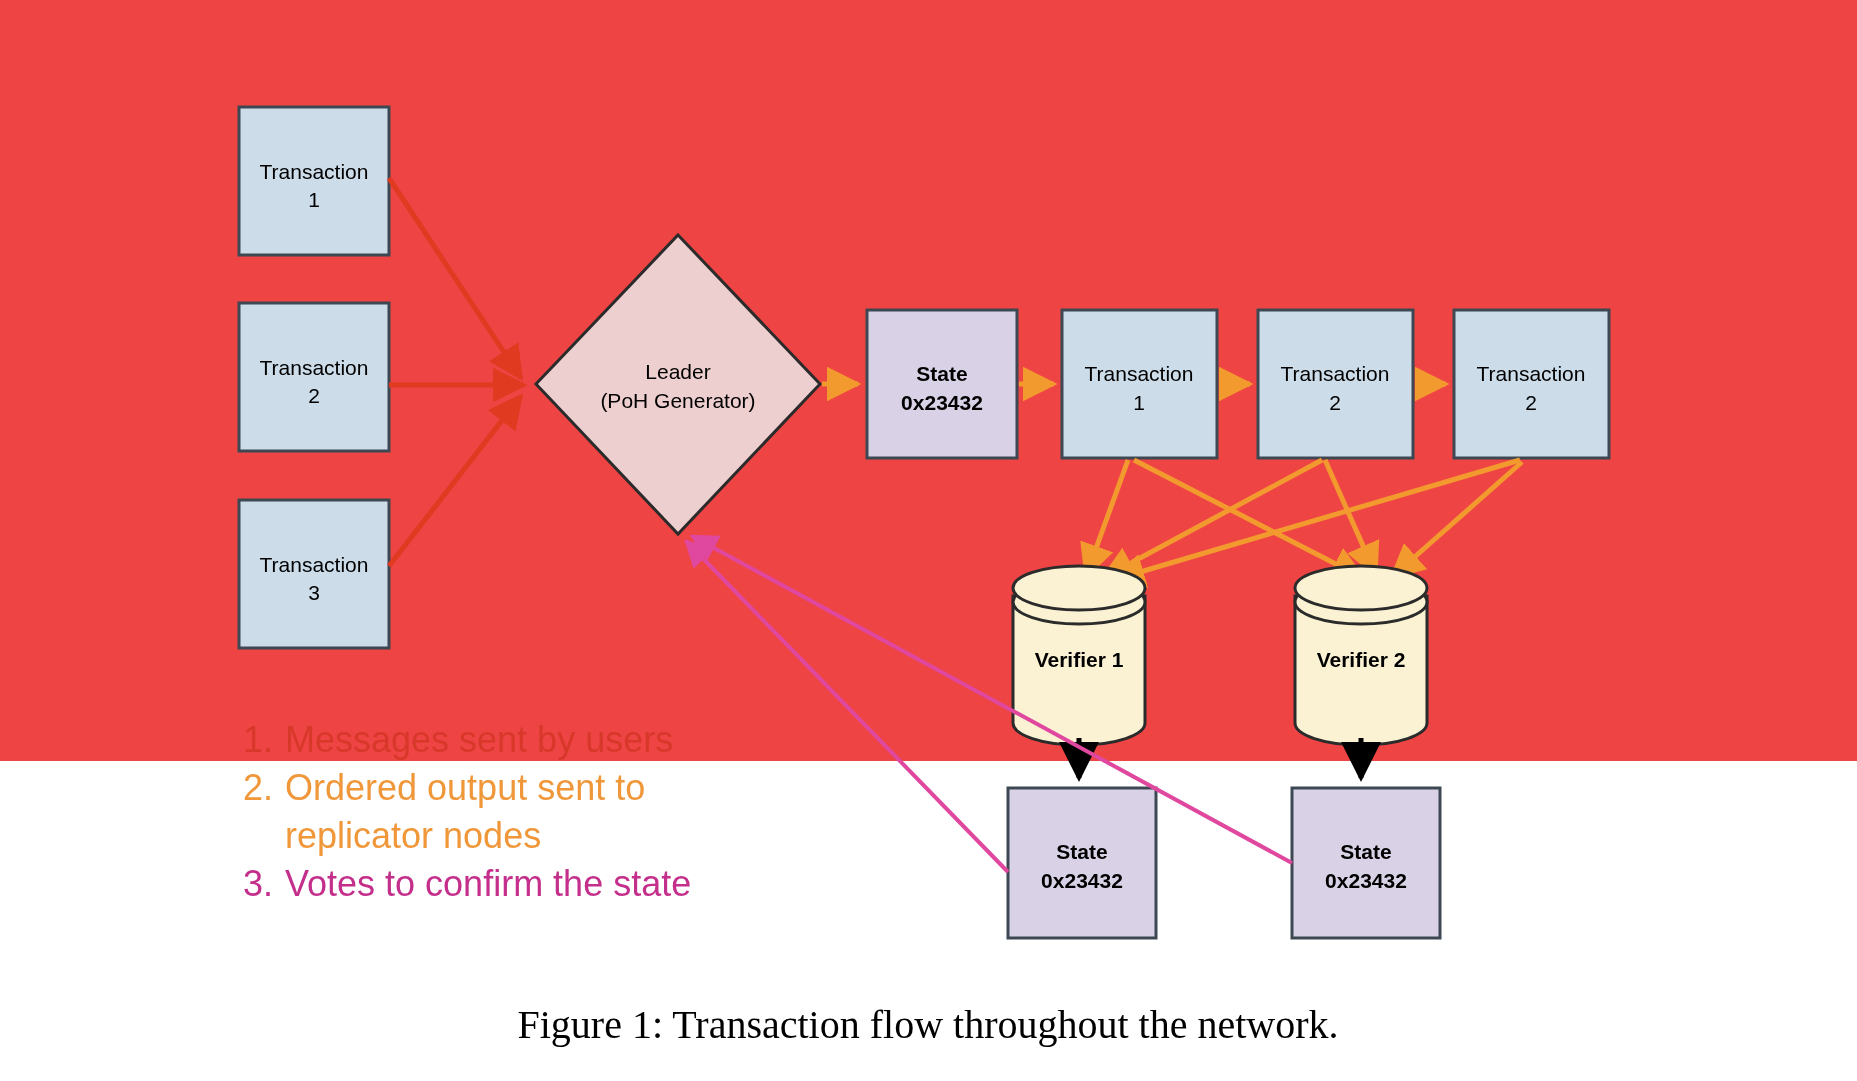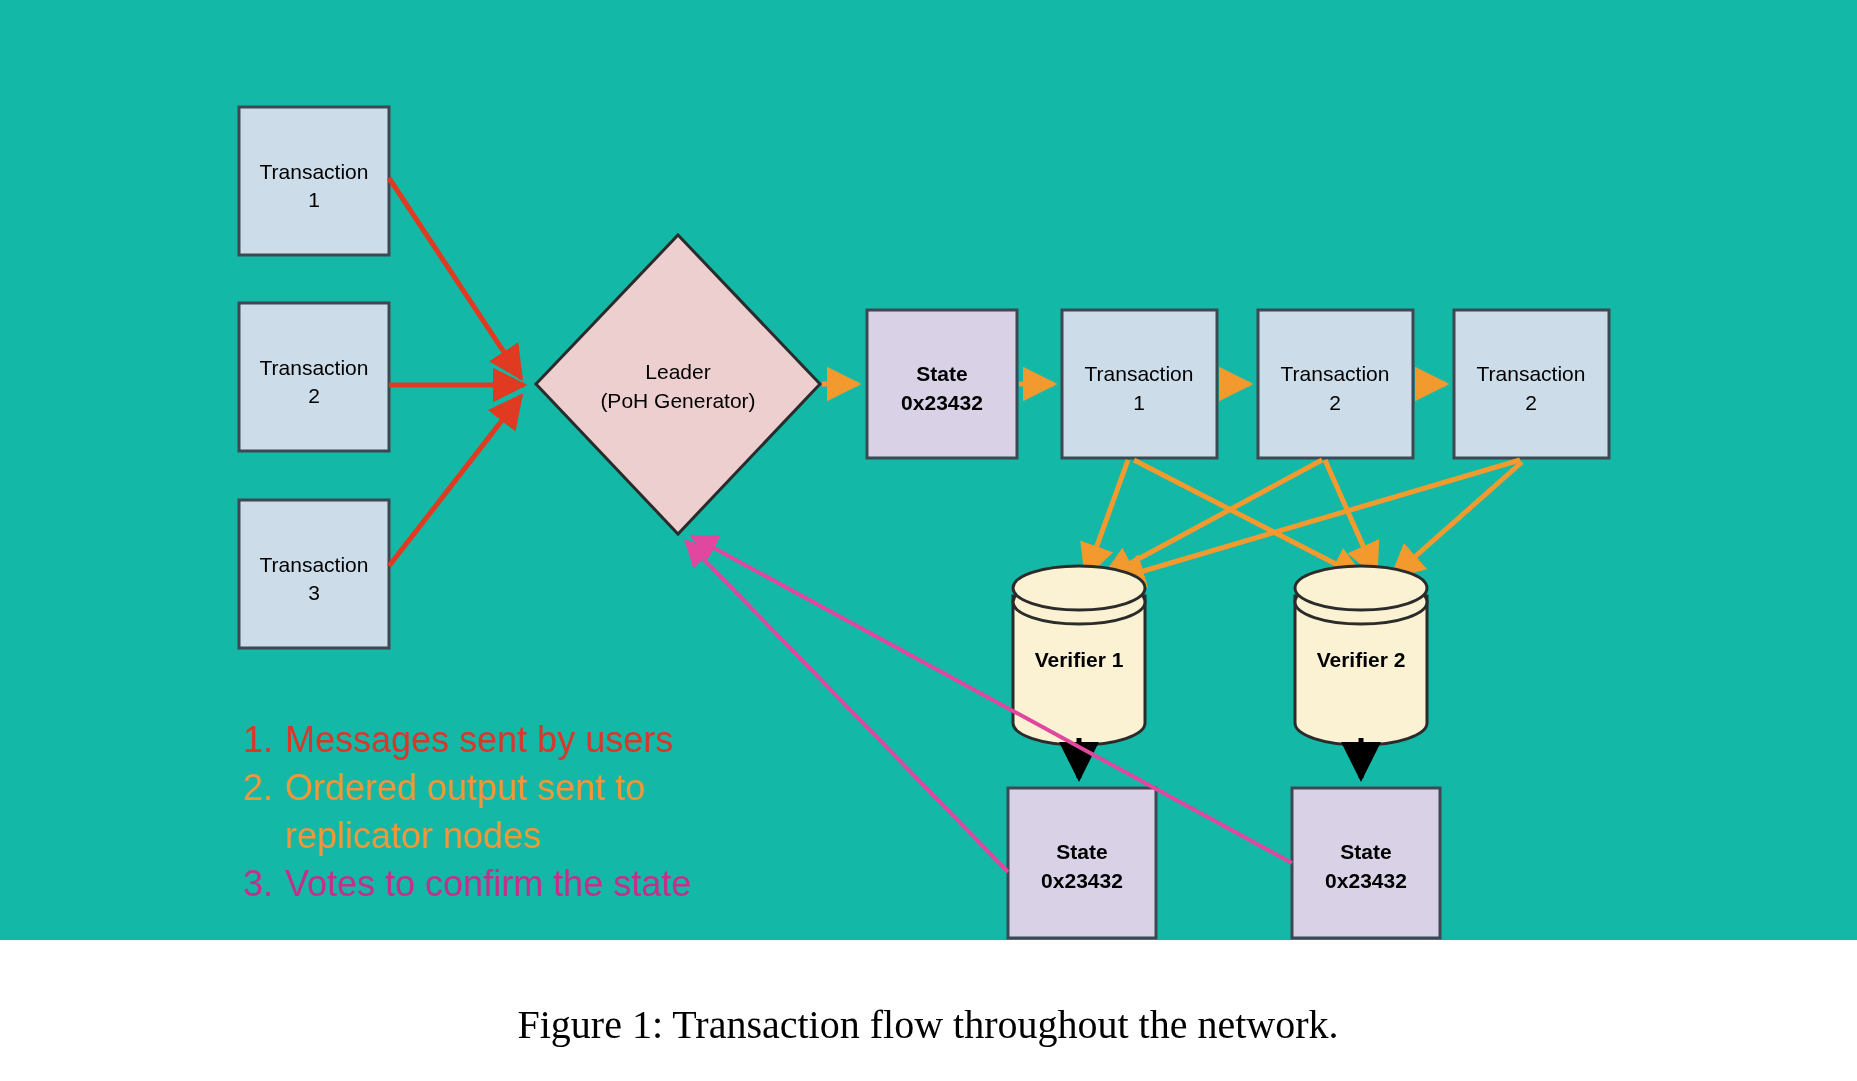--- a/index.html
+++ b/index.html
@@ -1,17 +1,17 @@
 <!DOCTYPE html>
 <html><head>
 <meta charset="utf-8">
 <style>
   html,body{margin:0;padding:0;background:#ffffff;}
   body{width:1857px;height:1081px;overflow:hidden;font-family:"Liberation Sans",sans-serif;}
-  #page{position:relative;width:1857px;height:940px;background:#14b8a6;}
+  #page{position:relative;width:1857px;height:761px;background:#ef4444;}
   svg#figure{position:absolute;left:0;top:0;width:1857px;height:1081px;}
   .nodelabel{font-family:"Liberation Sans",sans-serif;font-size:21px;fill:#000000;text-anchor:middle;dominant-baseline:middle;}
   .nodelabel.bold{font-weight:bold;}
   .legend-num{font-family:"Liberation Sans",sans-serif;font-size:36px;text-anchor:end;dominant-baseline:middle;}
   .legend-txt{font-family:"Liberation Sans",sans-serif;font-size:36px;text-anchor:start;dominant-baseline:middle;}
   .caption{font-family:"Liberation Serif",serif;font-size:40px;fill:#000000;text-anchor:middle;dominant-baseline:middle;}
 </style>
 </head>
 <body>
 

